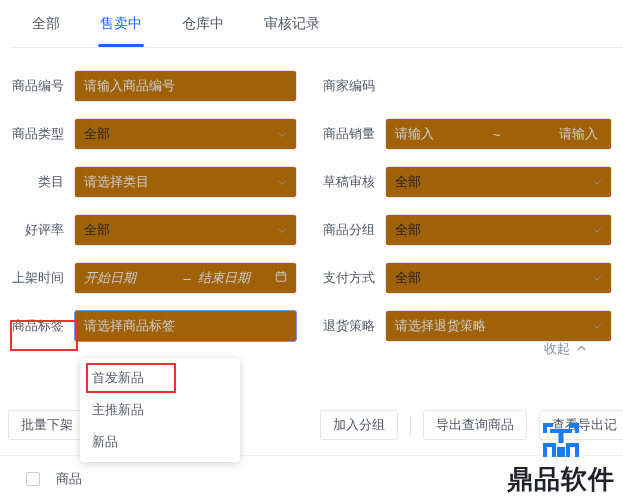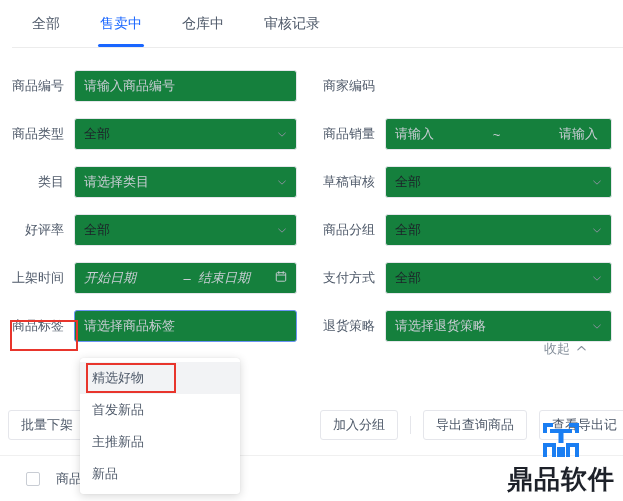--- a/index.html
+++ b/index.html
@@ -89,21 +89,21 @@
     color: #4e5969;
     white-space: nowrap;
   }
   .fctrl {
     position: relative;
     flex: 1;
     height: 32px;
     box-sizing: border-box;
     border: 1px solid #e5e6eb;
     border-radius: 3px;
-    background: #15803d;
+    background: #a16207;
     display: flex;
     align-items: center;
     padding: 0 9px;
     margin-right: 14px;
     font-size: 13px;
     color: #1d2129;
     cursor: pointer;
   }
   .fctrl.wide { margin-right: 10px; }
   .fctrl .ph {
@@ -450,21 +450,20 @@
     <button class="btn">查看导出记</button>
   </div>
 </div>
 
 <div class="tablehead">
   <span class="chk"></span>
   <span>商品</span>
 </div>
 
 <div class="dropdown">
-  <div class="dd-item hover">精选好物</div>
   <div class="dd-item">首发新品</div>
   <div class="dd-item">主推新品</div>
   <div class="dd-item">新品</div>
 </div>
 
 <div class="redbox" style="left:10px; top:320px; width:68px; height:31px;"></div>
 <div class="redbox" style="left:86px; top:363px; width:90px; height:30px;"></div>
 
 <div class="watermark">
   <span>

